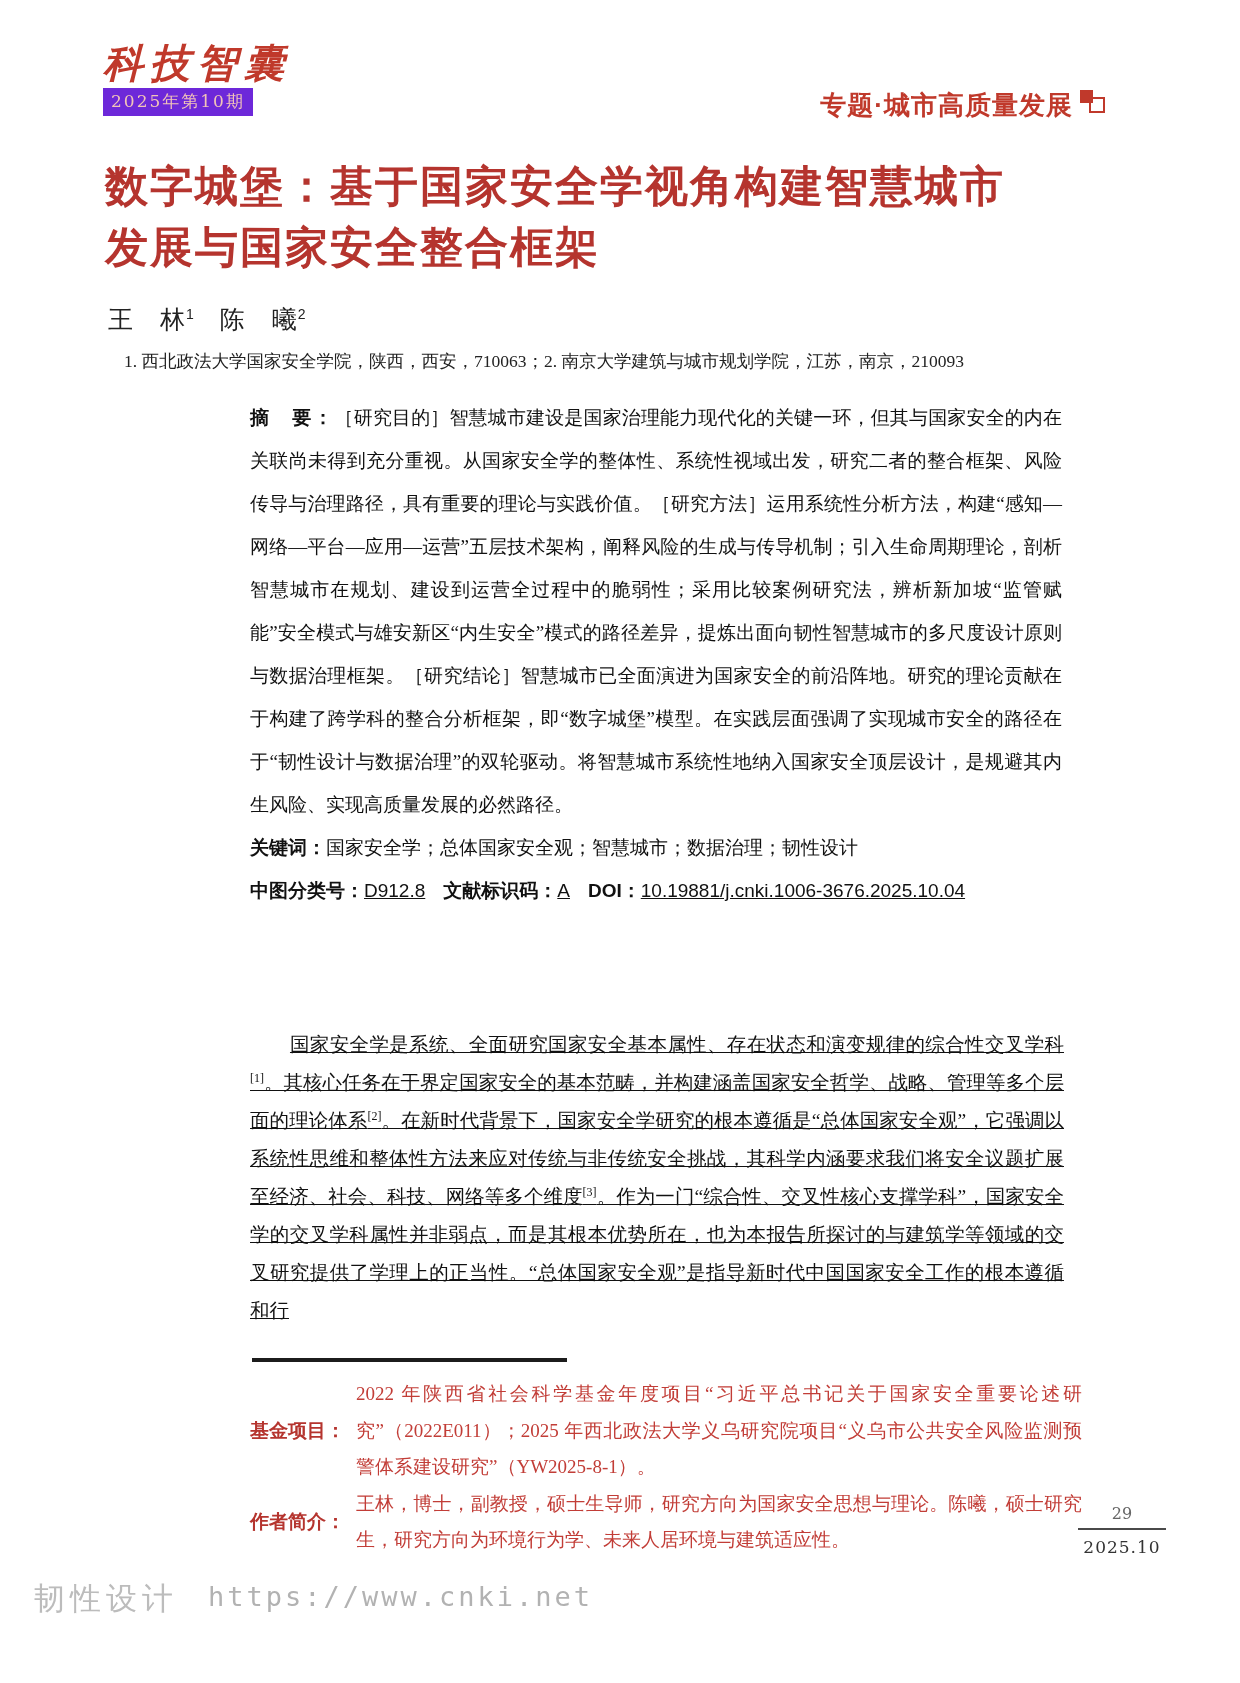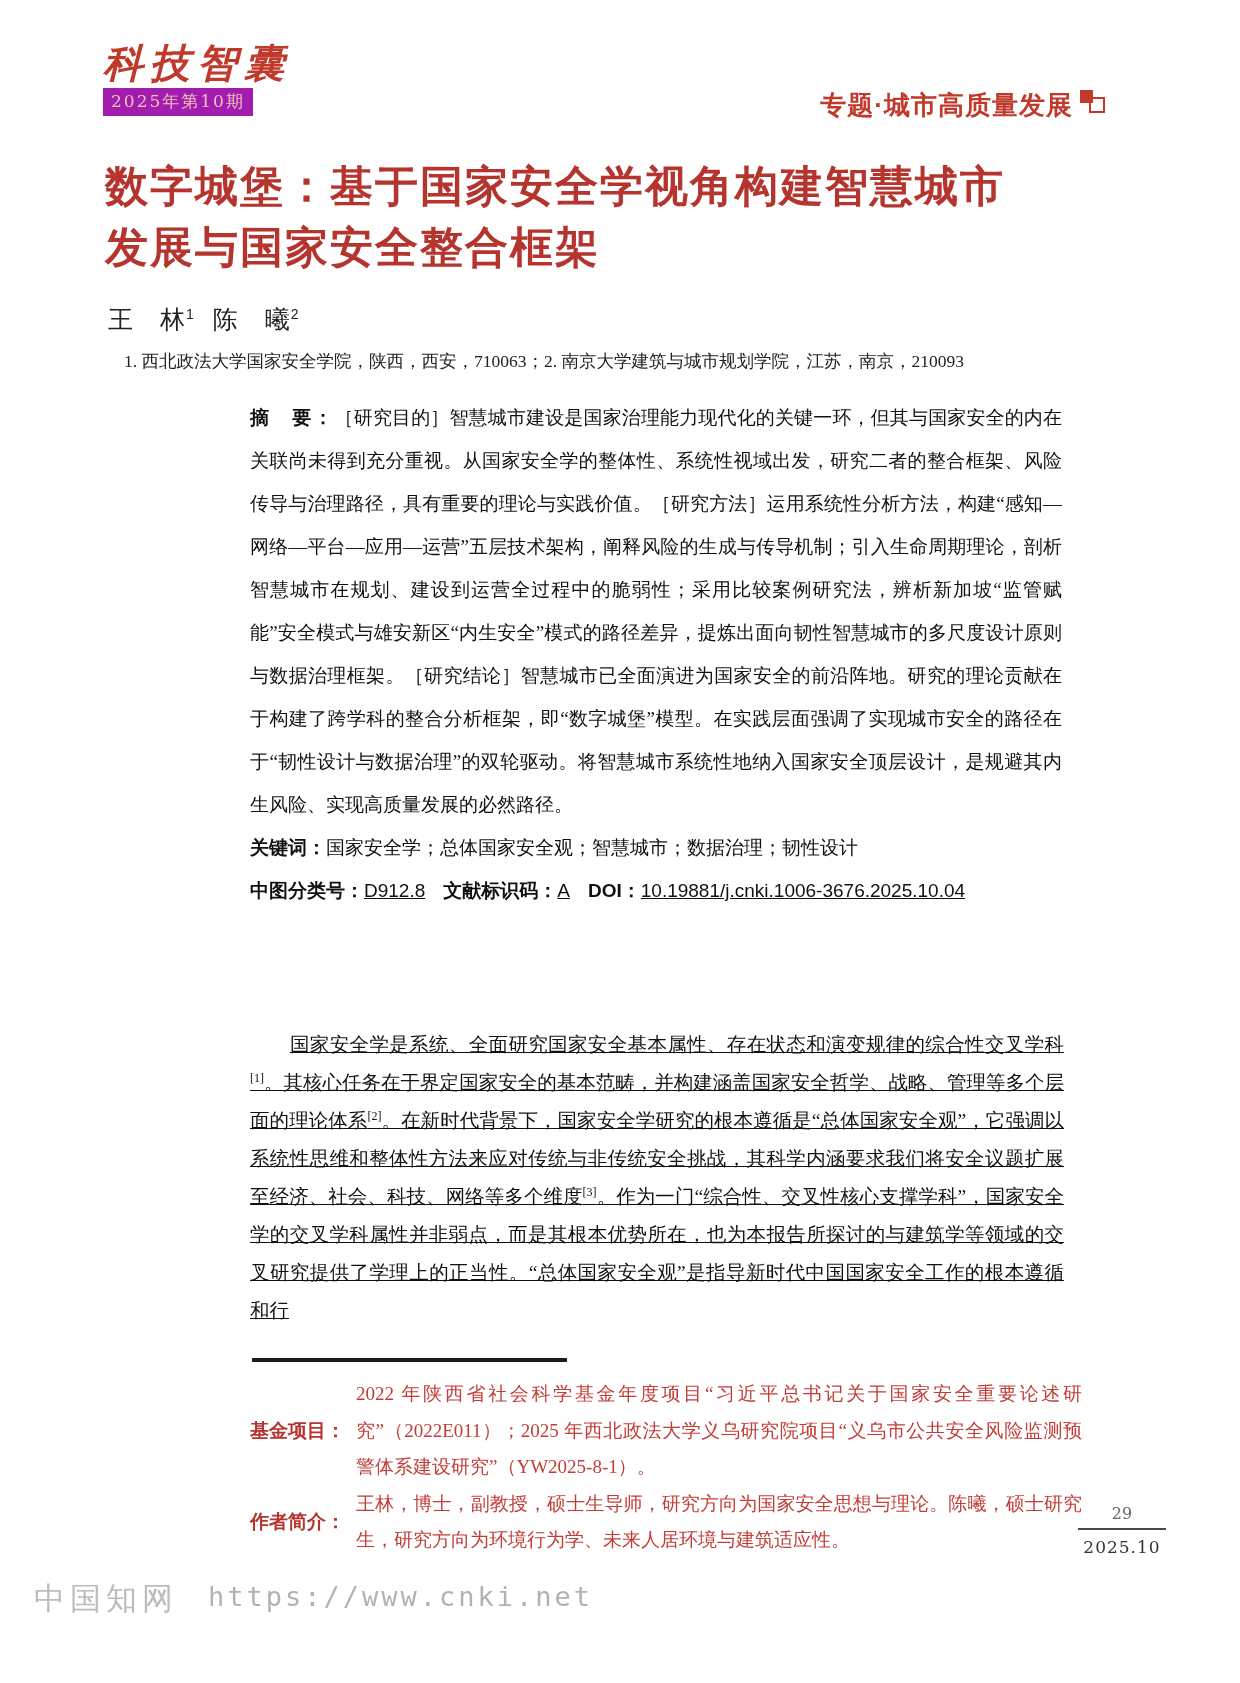--- a/index.html
+++ b/index.html
@@ -17,21 +17,21 @@
   .logo {
     position: absolute; top: 36px; left: 103px;
     color: #c0392b;
     font-family: "DejaVu Serif", serif;
     font-weight: bold; font-style: italic;
     font-size: 40px; letter-spacing: 7px;
     white-space: nowrap;
   }
   .issue-badge {
     position: absolute; top: 88px; left: 103px;
-    background: #a21caf; color: #f2c4b8;
+    background: #6d28d9; color: #f2c4b8;
     font-family: "DejaVu Serif", serif;
     font-size: 17px; letter-spacing: 2px;
     padding: 2px 8px 3px 8px;
     white-space: nowrap;
   }
   .section-header {
     position: absolute; top: 88px; right: 133px;
     display: flex; align-items: flex-start; gap: 7px;
     color: #c0392b;
     font-family: "Liberation Sans", sans-serif;
@@ -48,21 +48,21 @@
     color: #b5342e;
     font-family: "Liberation Sans", sans-serif;
     font-weight: bold; font-size: 43px; line-height: 61px;
     letter-spacing: 2px;
   }
   .authors {
     position: absolute; top: 303px; left: 108px;
     font-family: "Liberation Sans", sans-serif;
     font-size: 25px; color: #222; letter-spacing: 1px;
   }
-  .authors .author + .author { margin-left: 10px; }
+  .authors .author + .author { margin-left: 17px; }
   .authors sup { font-size: 14px; line-height: 0; }
   .affiliation {
     position: absolute; top: 349px; left: 107px;
     font-size: 17.5px; color: #222; white-space: nowrap; margin-left: 17px;
   }
 
   
   .abstract-block {
     position: absolute; top: 396px; left: 250px; width: 812px;
     font-size: 19px; line-height: 43px; text-align: justify;
@@ -173,17 +173,17 @@
     </div>
   </div>
 
   <div class="page-footer">
     <div class="page-number">29</div>
     <div class="footer-line"></div>
     <div class="issue-date">2025.10</div>
   </div>
 
   <div class="watermark">
-    <span class="wm-cn">中国知网</span>
+    <span class="wm-cn">韧性设计</span>
     <span class="wm-url">https://www.cnki.net</span>
   </div>
 
 </div>
 
 </body></html>

